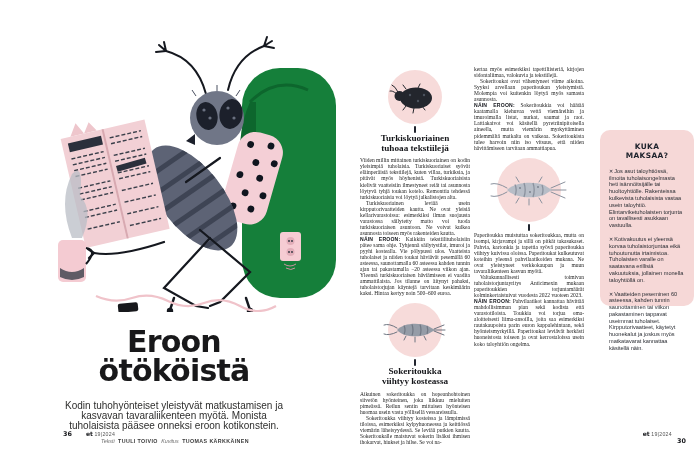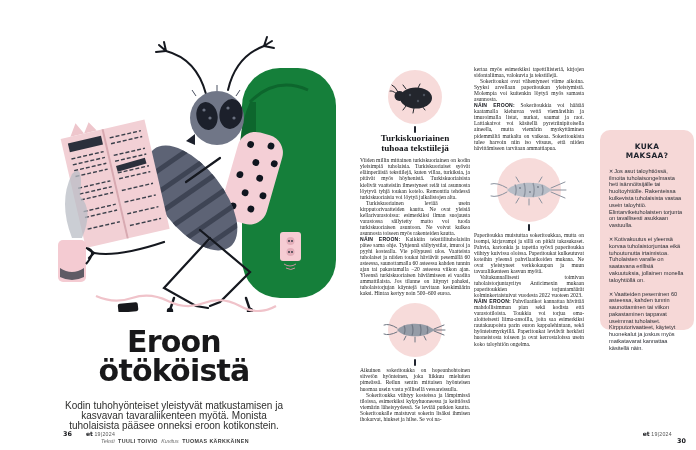--- a/index.html
+++ b/index.html
@@ -46,21 +46,21 @@
   }
   .sec-top{margin-top:7px;}
   
   .pull-quote{
     position:absolute;left:452px;top:377px;width:244px;text-align:center;
     font-family:"DejaVu Sans",sans-serif;font-weight:bold;font-size:13px;
     line-height:14.6px;color:#1e2433;white-space:pre-line;letter-spacing:-0.2px;
   }
   
   .sidebar-box{
-    position:absolute;left:600px;top:130px;width:94px;height:200px;
+    position:absolute;left:600px;top:130px;width:94px;height:176px;
     box-sizing:border-box;background:#f6d8d7;border-radius:10px;
     padding:13px 9px 0 9px;
   }
   .sidebar-title{
     font-family:"DejaVu Sans",sans-serif;font-weight:bold;font-size:7.4px;
     line-height:1.2;text-align:center;letter-spacing:0.4px;color:#20242e;
     white-space:pre-line;margin:0 0 7px 0;
   }
   .sidebar-item{
     font-size:5.6px;line-height:6.8px;color:#2b2e34;margin:0 0 7px 0;text-align:left;
@@ -260,20 +260,22 @@
             <path d="M46 28 L56 32"></path>
           <path d="M18 33 l-2 4"></path>
             <path d="M27 34 l0 5"></path>
             <path d="M36 33 l2 4"></path>
         </g>
         <path d="M9 27 C15 20 30 19 40 23 L47 27 L40 31 C30 35 15 34 9 27 Z" fill="#959ca7"></path>
         <path d="M16 22.5 q2 4.5 0 9 M24 21.5 q2 5.5 0 11 M32 21.5 q2 5.5 0 11 M39 23 q1.6 4 0 8" stroke="#717884" stroke-width="1.2" fill="none"></path>
       </svg>
     </div>
     <div class="pointer"></div>
+    <h2 class="sec-heading">Sokeritoukka
+viihtyy kosteassa</h2>
     <p>Aikuinen sokeritoukka on hopeanhohtoinen siivetön hyönteinen, joka liikkuu mieluiten pimeässä. Reilun sentin mittaisen hyönteisen huomaa usein vasta yöllisellä vessareissulla.</p>
     <p class="ind">Sokeritoukka viihtyy kosteissa ja lämpimissä tiloissa, esimerkiksi kylpyhuoneessa ja keittiössä viemärin läheisyydessä. Se leviää putkien kautta. Sokeritoukalle maistuvat sokerin lisäksi ihmisen ihokarvat, hiukset ja hilse. Se voi na-</p>
   </div>
 
   <div class="col" style="left:474px;top:66px;">
     <p>kertaa myös esimerkiksi tapettiliisteriä, kirjojen sidontaliimaa, valokuvia ja tekstiilejä.</p>
     <p class="ind">Sokeritoukat ovat vähentyneet viime aikoina. Syyksi arvellaan paperitoukan yleistymistä. Molempia voi kuitenkin löytyä myös samasta asunnosta.</p>
     <p><span class="eroon-label">NÄIN EROON:</span> <span>Sokeritoukkia voi häätää kaatamalla kiehuvaa vettä viemäreihin ja imuroimalla listat, nurkat, saumat ja raot. Lattiakaivot voi käsitellä pyretriinipitoisella aineella, mutta viemärin myrkyttäminen pidemmältä matkalta on vaikeaa. Sokeritoukista tulee harvoin niin iso vitsaus, että niiden hävittämiseen tarvitaan ammattiapua.</span></p>
 
     <div class="badge badge-lg sec-top">

